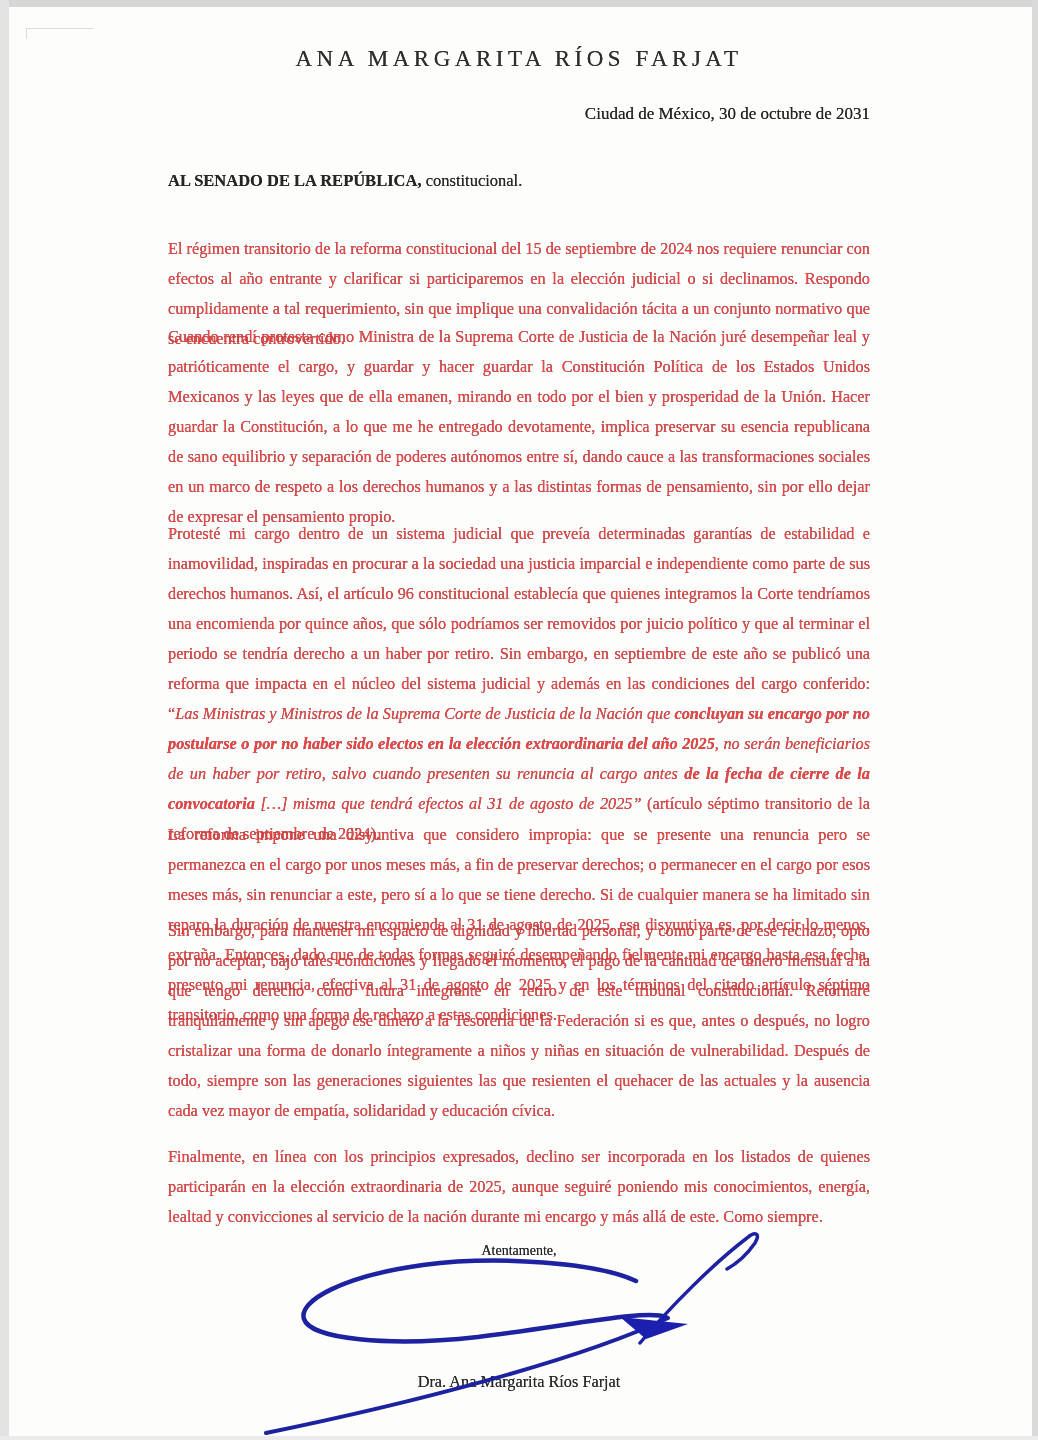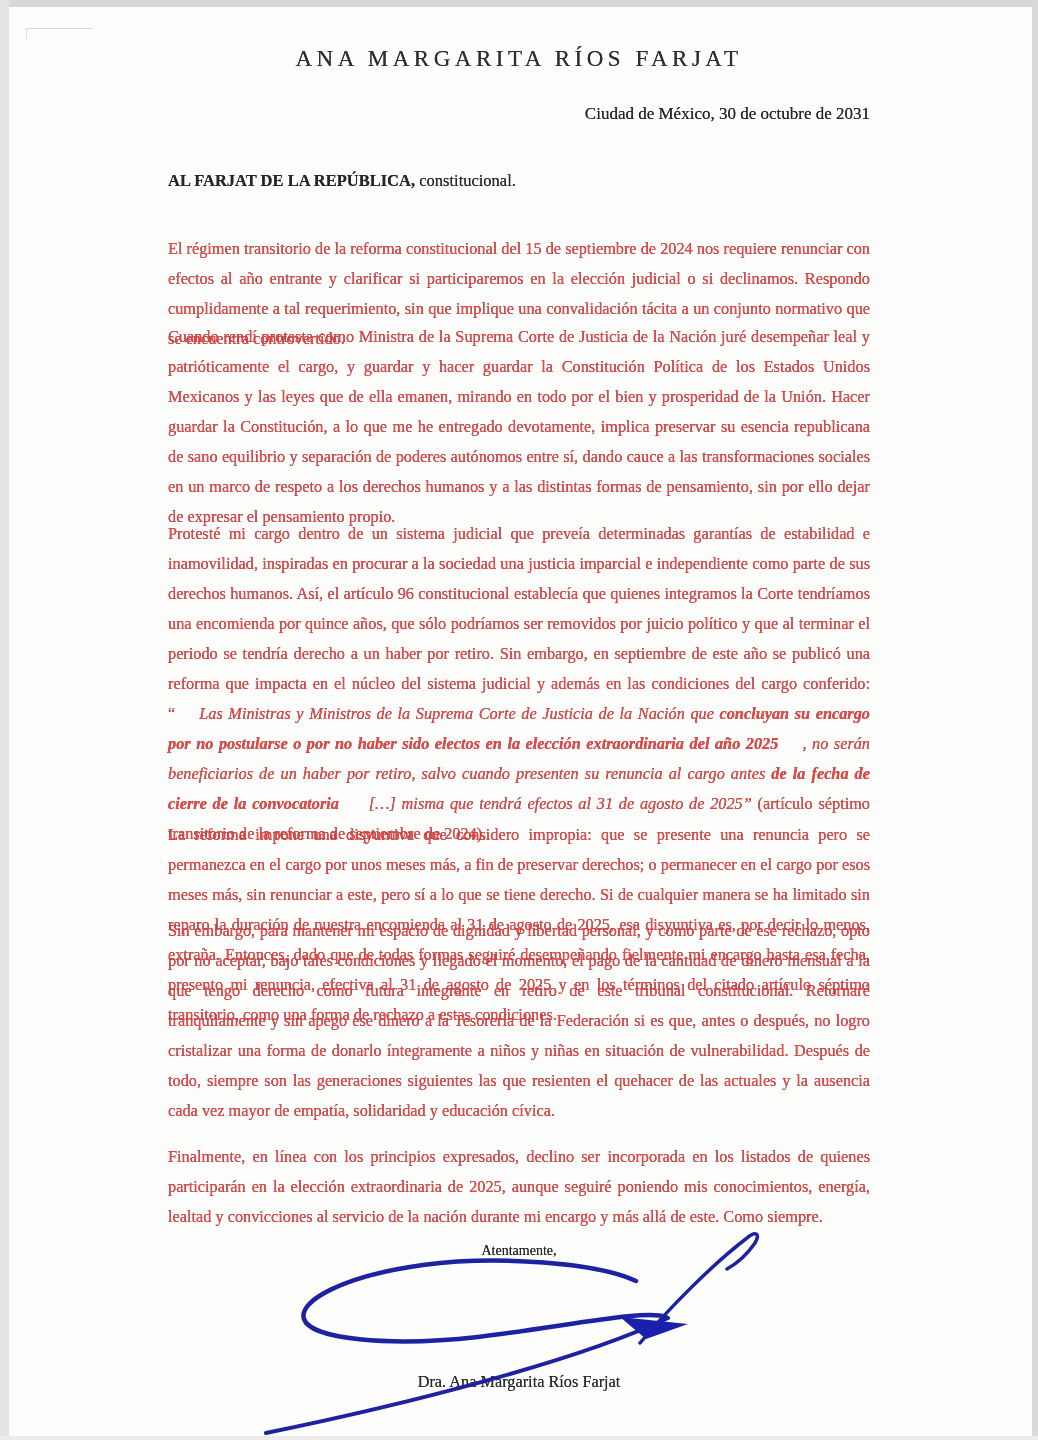--- a/index.html
+++ b/index.html
@@ -32,21 +32,21 @@
   }
   .dateline {
     position: absolute; left: 168px; top: 104px; width: 702px;
     text-align: right; font-size: 17px; color: #232323;
   }
   .salutation {
     position: absolute; left: 168px; top: 171px; width: 702px;
     font-size: 16.5px;
   }
   .b  { font-weight: bold; }
-  .i  { font-style: italic; margin-left: 24px; }
+  .i  { font-style: italic; }
   .bi { font-style: italic; font-weight: bold; }
 
   .para {
     position: absolute; left: 168px; width: 702px;
     margin: 0;
     font-size: 16.3px; line-height: 30px;
     text-align: justify;
     color: #ef4444;
   }
   .p1 { top: 234px; }
@@ -75,21 +75,21 @@
 <div class="edge edge-top"></div>
 <div class="edge edge-left"></div>
 <div class="edge edge-right"></div>
 <div class="edge edge-bottom"></div>
 <div class="corner-mark"></div>
 
 <div class="letterhead txt">ANA MARGARITA RÍOS FARJAT</div>
 
 <div class="dateline txt">Ciudad de México, 30 de octubre de 2031</div>
 
-<div class="salutation txt"><span class="b">AL FARJAT DE LA REPÚBLICA,</span><span> constitucional.</span></div>
+<div class="salutation txt"><span class="b">AL SENADO DE LA REPÚBLICA,</span><span> constitucional.</span></div>
 
 <p class="para txt p1">El régimen transitorio de la reforma constitucional del 15 de septiembre de 2024 nos requiere renunciar con efectos al año entrante y clarificar si participaremos en la elección judicial o si declinamos. Respondo cumplidamente a tal requerimiento, sin que implique una convalidación tácita a un conjunto normativo que se encuentra controvertido.</p>
 
 <p class="para txt p2">Cuando rendí protesta como Ministra de la Suprema Corte de Justicia de la Nación juré desempeñar leal y patrióticamente el cargo, y guardar y hacer guardar la Constitución Política de los Estados Unidos Mexicanos y las leyes que de ella emanen, mirando en todo por el bien y prosperidad de la Unión. Hacer guardar la Constitución, a lo que me he entregado devotamente, implica preservar su esencia republicana de sano equilibrio y separación de poderes autónomos entre sí, dando cauce a las transformaciones sociales en un marco de respeto a los derechos humanos y a las distintas formas de pensamiento, sin por ello dejar de expresar el pensamiento propio.</p>
 
 <p class="para txt p3"><span>Protesté mi cargo dentro de un sistema judicial que preveía determinadas garantías de estabilidad e inamovilidad, inspiradas en procurar a la sociedad una justicia imparcial e independiente como parte de sus derechos humanos. Así, el artículo 96 constitucional establecía que quienes integramos la Corte tendríamos una encomienda por quince años, que sólo podríamos ser removidos por juicio político y que al terminar el periodo se tendría derecho a un haber por retiro. Sin embargo, en septiembre de este año se publicó una reforma que impacta en el núcleo del sistema judicial y además en las condiciones del cargo conferido: “</span><span class="i">Las Ministras y Ministros de la Suprema Corte de Justicia de la Nación que </span><span class="bi">concluyan su encargo por no postularse o por no haber sido electos en la elección extraordinaria del año 2025</span><span class="i">, no serán beneficiarios de un haber por retiro, salvo cuando presenten su renuncia al cargo antes </span><span class="bi">de la fecha de cierre de la convocatoria </span><span class="i">[…] misma que tendrá efectos al 31 de agosto de 2025”</span><span> (artículo séptimo transitorio de la reforma de septiembre de 2024).</span></p>
 
 <p class="para txt p4">La reforma impone una disyuntiva que considero impropia: que se presente una renuncia pero se permanezca en el cargo por unos meses más, a fin de preservar derechos; o permanecer en el cargo por esos meses más, sin renunciar a este, pero sí a lo que se tiene derecho. Si de cualquier manera se ha limitado sin reparo la duración de nuestra encomienda al 31 de agosto de 2025, esa disyuntiva es, por decir lo menos, extraña. Entonces, dado que de todas formas seguiré desempeñando fielmente mi encargo hasta esa fecha, presento mi renuncia, efectiva al 31 de agosto de 2025 y en los términos del citado artículo séptimo transitorio, como una forma de rechazo a estas condiciones.</p>
 
 <p class="para txt p5">Sin embargo, para mantener mi espacio de dignidad y libertad personal, y como parte de ese rechazo, opto por no aceptar, bajo tales condiciones y llegado el momento, el pago de la cantidad de dinero mensual a la que tengo derecho como futura integrante en retiro de este tribunal constitucional. Retornaré tranquilamente y sin apego ese dinero a la Tesorería de la Federación si es que, antes o después, no logro cristalizar una forma de donarlo íntegramente a niños y niñas en situación de vulnerabilidad. Después de todo, siempre son las generaciones siguientes las que resienten el quehacer de las actuales y la ausencia cada vez mayor de empatía, solidaridad y educación cívica.</p>

